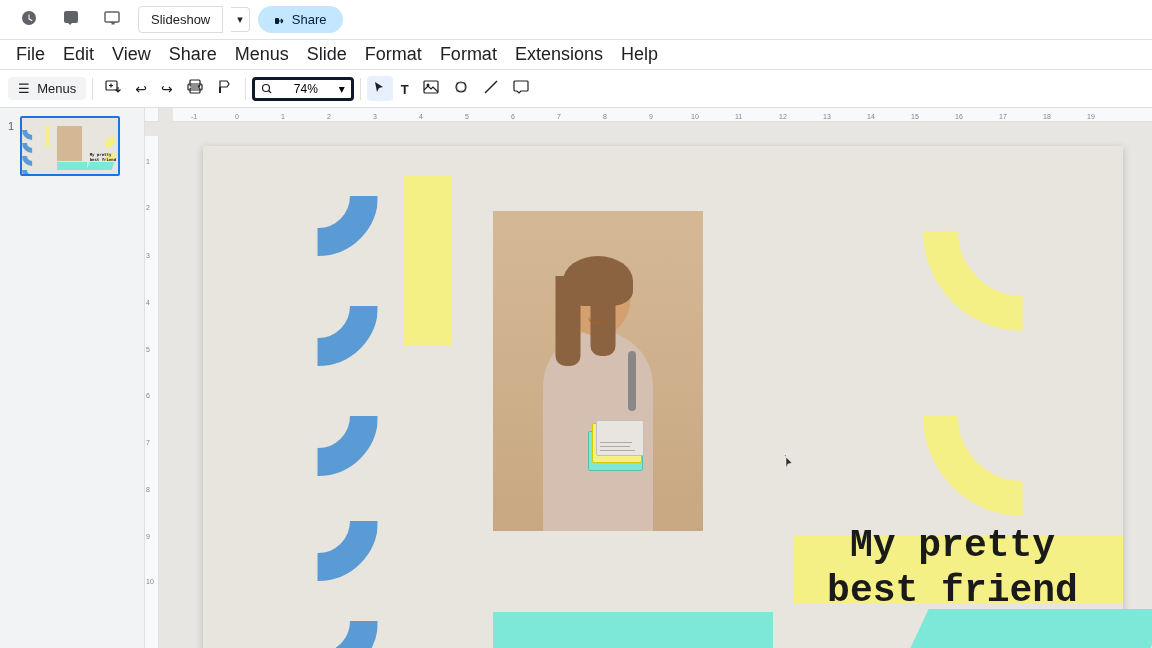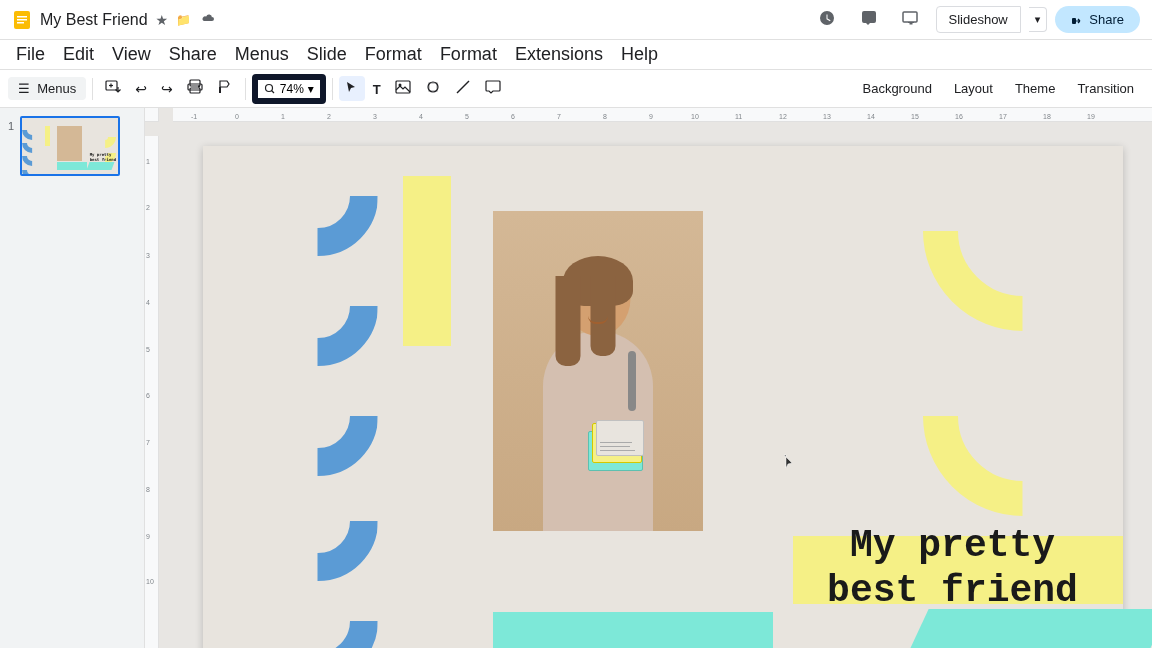--- a/index.html
+++ b/index.html
@@ -50,22 +50,22 @@
       display: flex; align-items: center; background: #fff;
       height: 38px; padding: 0 8px; border-bottom: 1px solid #e0e0e0;
       gap: 2px;
     }
     .toolbar-btn {
       background: none; border: none; cursor: pointer; padding: 4px 6px;
       border-radius: 4px; color: #202124; font-size: 14px;
     }
     .toolbar-separator { width: 1px; height: 22px; background: #e0e0e0; margin: 0 4px; }
     #zoom-control {
-      display: flex; align-items: center; border: 6px solid #0f172a;
-      border-radius: 4px; padding: 2px 6px; font-size: 12px; gap: 4px;
+      display: flex; align-items: center; border: 3px solid #0f172a;
+      border-radius: 4px; padding: 2px 6px; font-size: 12px; gap: 21px;
       cursor: pointer;
     }
     #menus-btn {
       background: #f1f3f4; border: none; border-radius: 4px;
       padding: 4px 10px; font-size: 13px; cursor: pointer; color: #202124;
     }
     .toolbar-right-btns {
       display: flex; align-items: center; margin-left: auto; gap: 2px;
     }
     #bg-btn, #layout-btn, #theme-btn, #transition-btn {
@@ -143,37 +143,20 @@
     .mini-teal { position: absolute; background: #7de8d8; }
     .mini-photo { position: absolute; background: #d4b896; }
     .mini-text { position: absolute; font-size: 5px; font-weight: bold; color: #1a1a1a; font-family: monospace; }
     .mini-yellow-arc { position: absolute; border: 8px solid #f5f086; border-radius: 50%; }
     .mini-teal-para { position: absolute; background: #7de8d8; transform: skewX(-20deg); }
   </style>
 </head>
 <body>
 
 <div id="title-bar">
-  <div id="title-left">
-
-    <svg id="app-logo" viewBox="0 0 20 20" fill="none">
-      <rect x="2" y="1" width="16" height="18" rx="2" fill="#FBBC04"></rect>
-      <rect x="5" y="6" width="10" height="1.5" fill="white"></rect>
-      <rect x="5" y="9" width="10" height="1.5" fill="white"></rect>
-      <rect x="5" y="12" width="7" height="1.5" fill="white"></rect>
-    </svg>
-    <span id="doc-title">My Best Friend</span>
-    <span class="title-icon">★</span>
-    <span class="title-icon" style="font-size:12px;">📁</span>
-    <span class="title-icon" style="font-size:12px;">
-      <svg width="16" height="12" viewBox="0 0 16 12" fill="none">
-        <path d="M13 5.5a3 3 0 00-5.8-1A2.5 2.5 0 005 9h8a2 2 0 000-4z" fill="#5f6368"></path>
-      </svg>
-    </span>
-  </div>
   <div id="title-right">
     <button id="history-btn">
       <svg width="18" height="18" viewBox="0 0 18 18" fill="none">
         <path d="M9 2a7 7 0 100 14A7 7 0 009 2zm-.5 3.5h1v4l3 1.8-.5.9-3.5-2V5.5z" fill="#5f6368"></path>
       </svg>
     </button>
     <button id="comments-btn">
       <svg width="18" height="18" viewBox="0 0 18 18" fill="none">
         <path d="M14 2H4a2 2 0 00-2 2v8a2 2 0 002 2h2l2 2 2-2h4a2 2 0 002-2V4a2 2 0 00-2-2z" fill="#5f6368"></path>
       </svg>
@@ -274,26 +257,20 @@
   <button class="toolbar-btn">
     <svg width="16" height="16" viewBox="0 0 16 16" fill="none">
       <line x1="2" y1="14" x2="14" y2="2" stroke="#202124" stroke-width="1.5"></line>
     </svg>
   </button>
   <button class="toolbar-btn">
     <svg width="16" height="16" viewBox="0 0 16 16" fill="none">
       <path d="M14 2H2a1 1 0 00-1 1v8a1 1 0 001 1h2l2 2 2-2h6a1 1 0 001-1V3a1 1 0 00-1-1z" stroke="#202124" stroke-width="1.2" fill="none"></path>
     </svg>
   </button>
-  <div class="toolbar-right-btns">
-    <button id="bg-btn">Background</button>
-    <button id="layout-btn">Layout</button>
-    <button id="theme-btn">Theme</button>
-    <button id="transition-btn">Transition</button>
-  </div>
 </div>
 
 <div id="main">
 
   <div id="slide-panel">
     <div class="slide-thumb-wrapper">
       <span class="slide-num">1</span>
       <div class="slide-thumb">
         <div class="slide-thumb-canvas">
 

